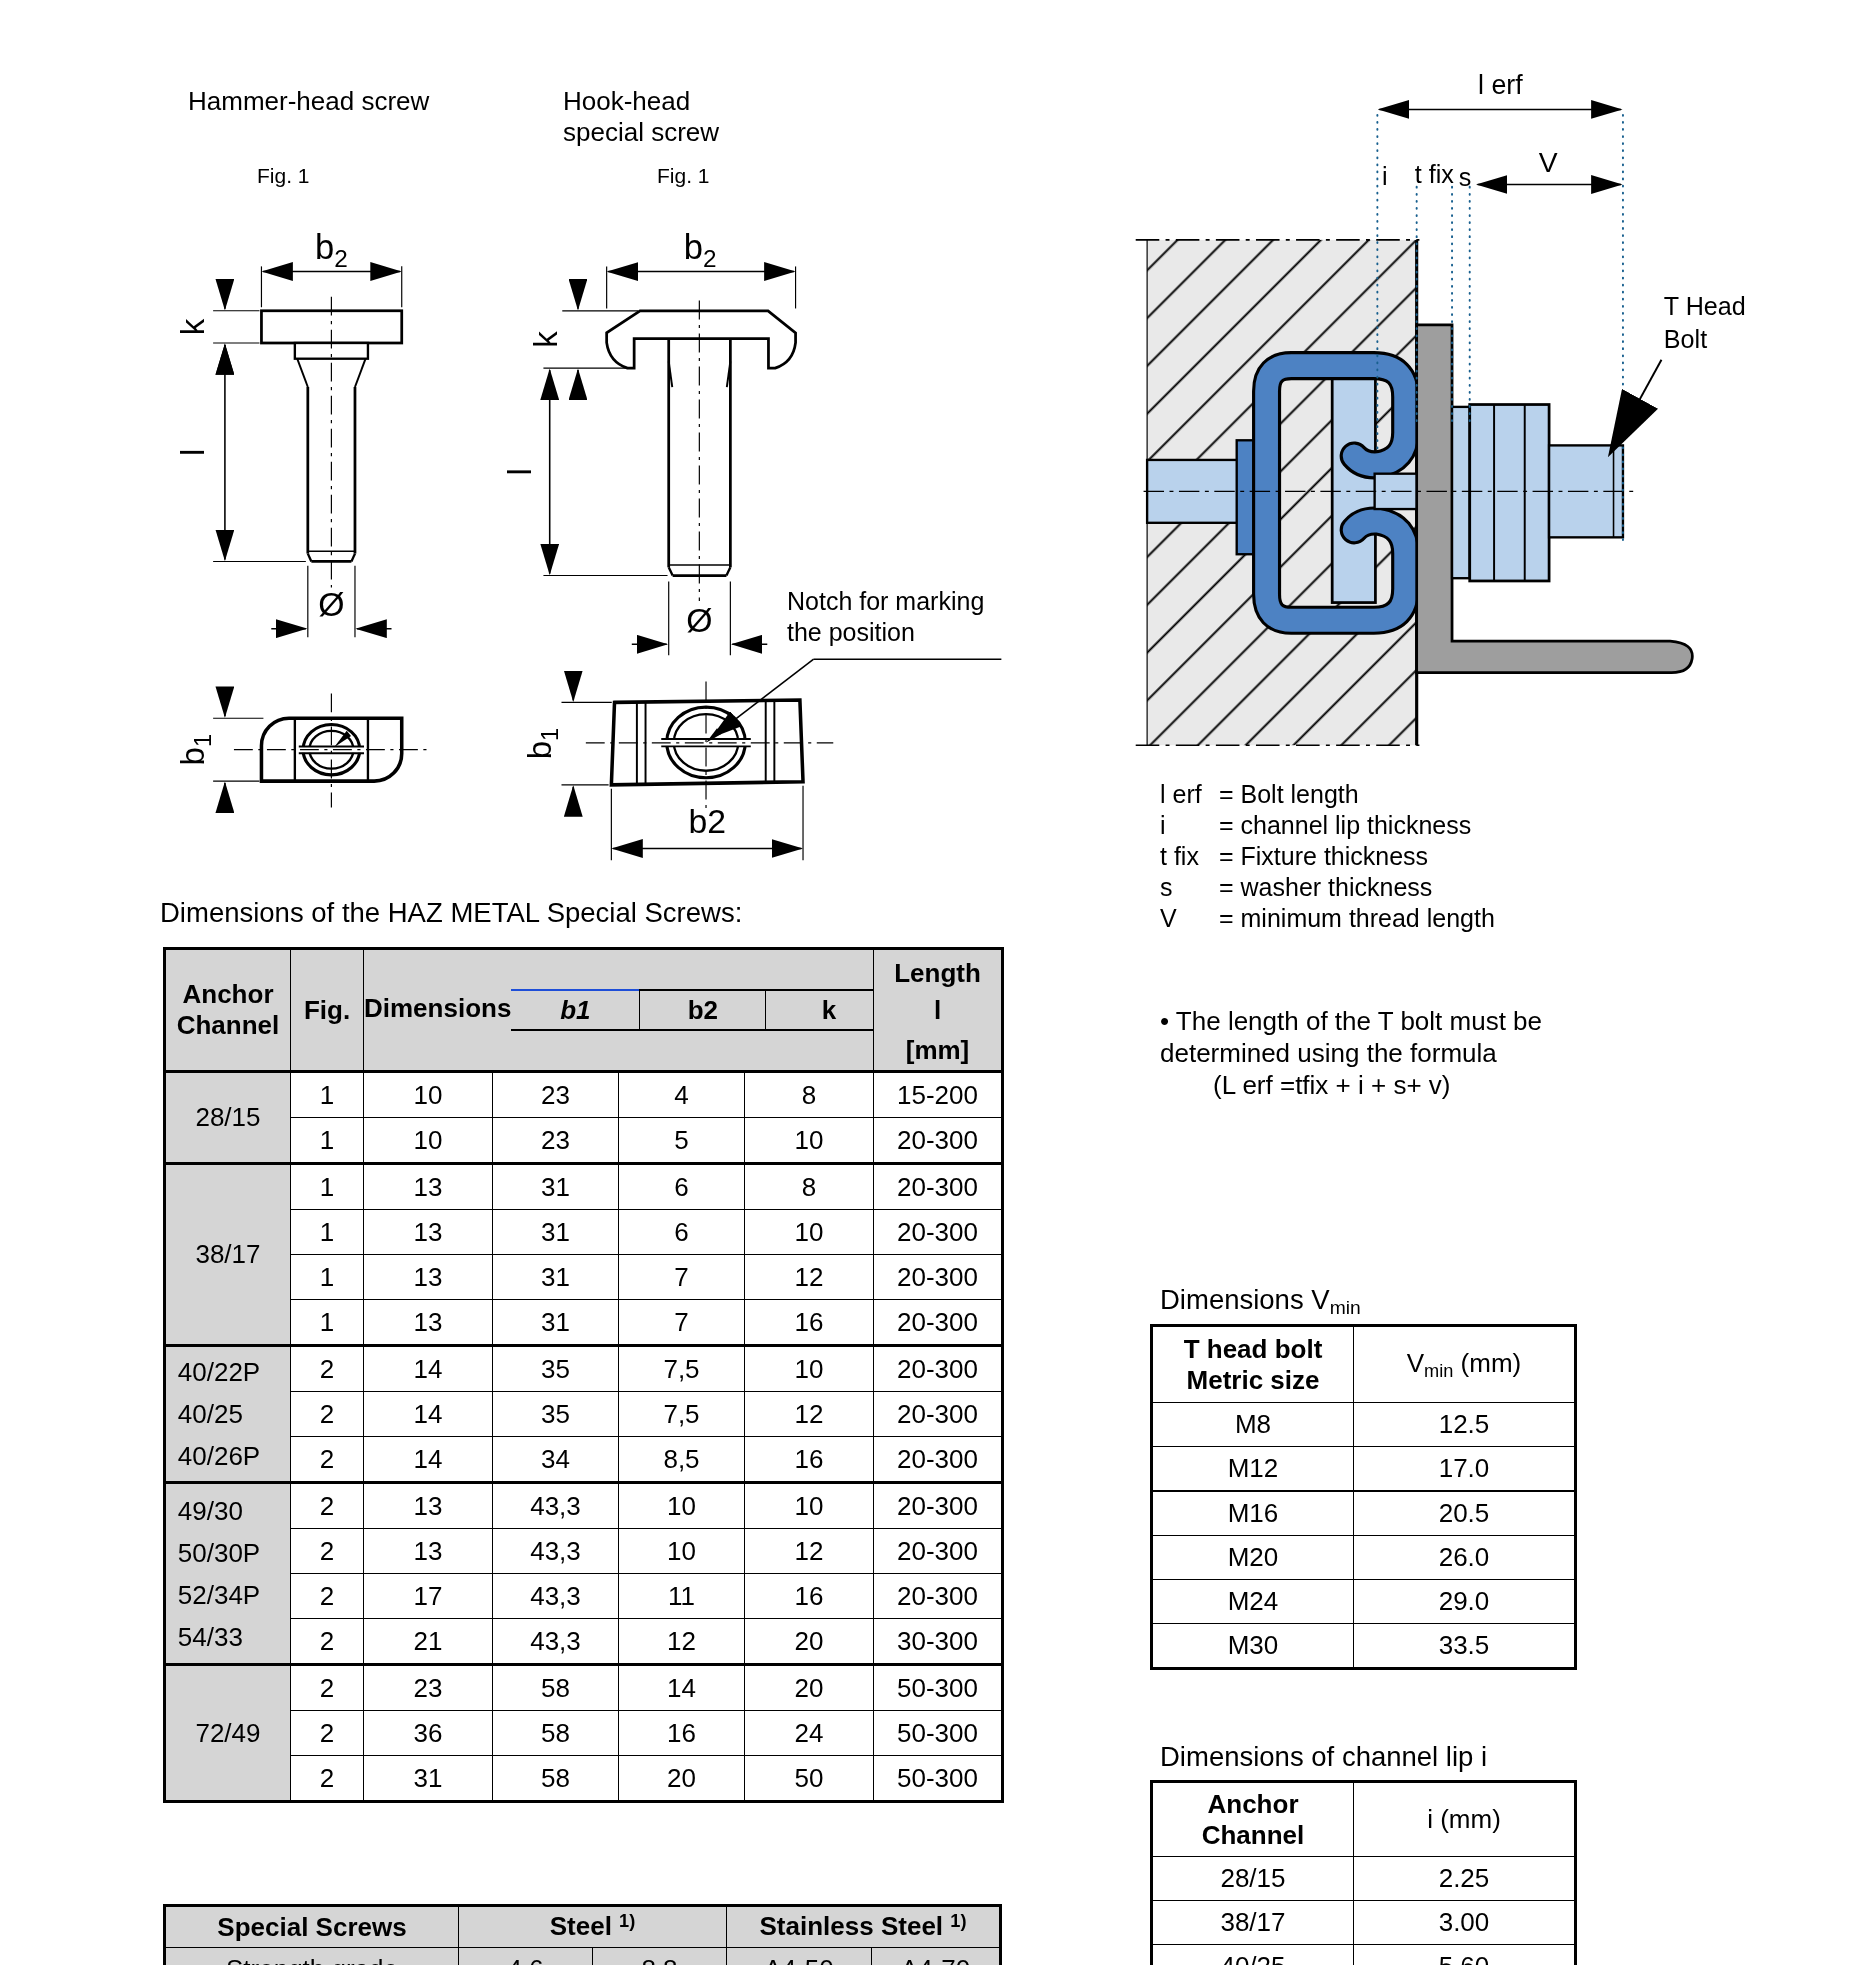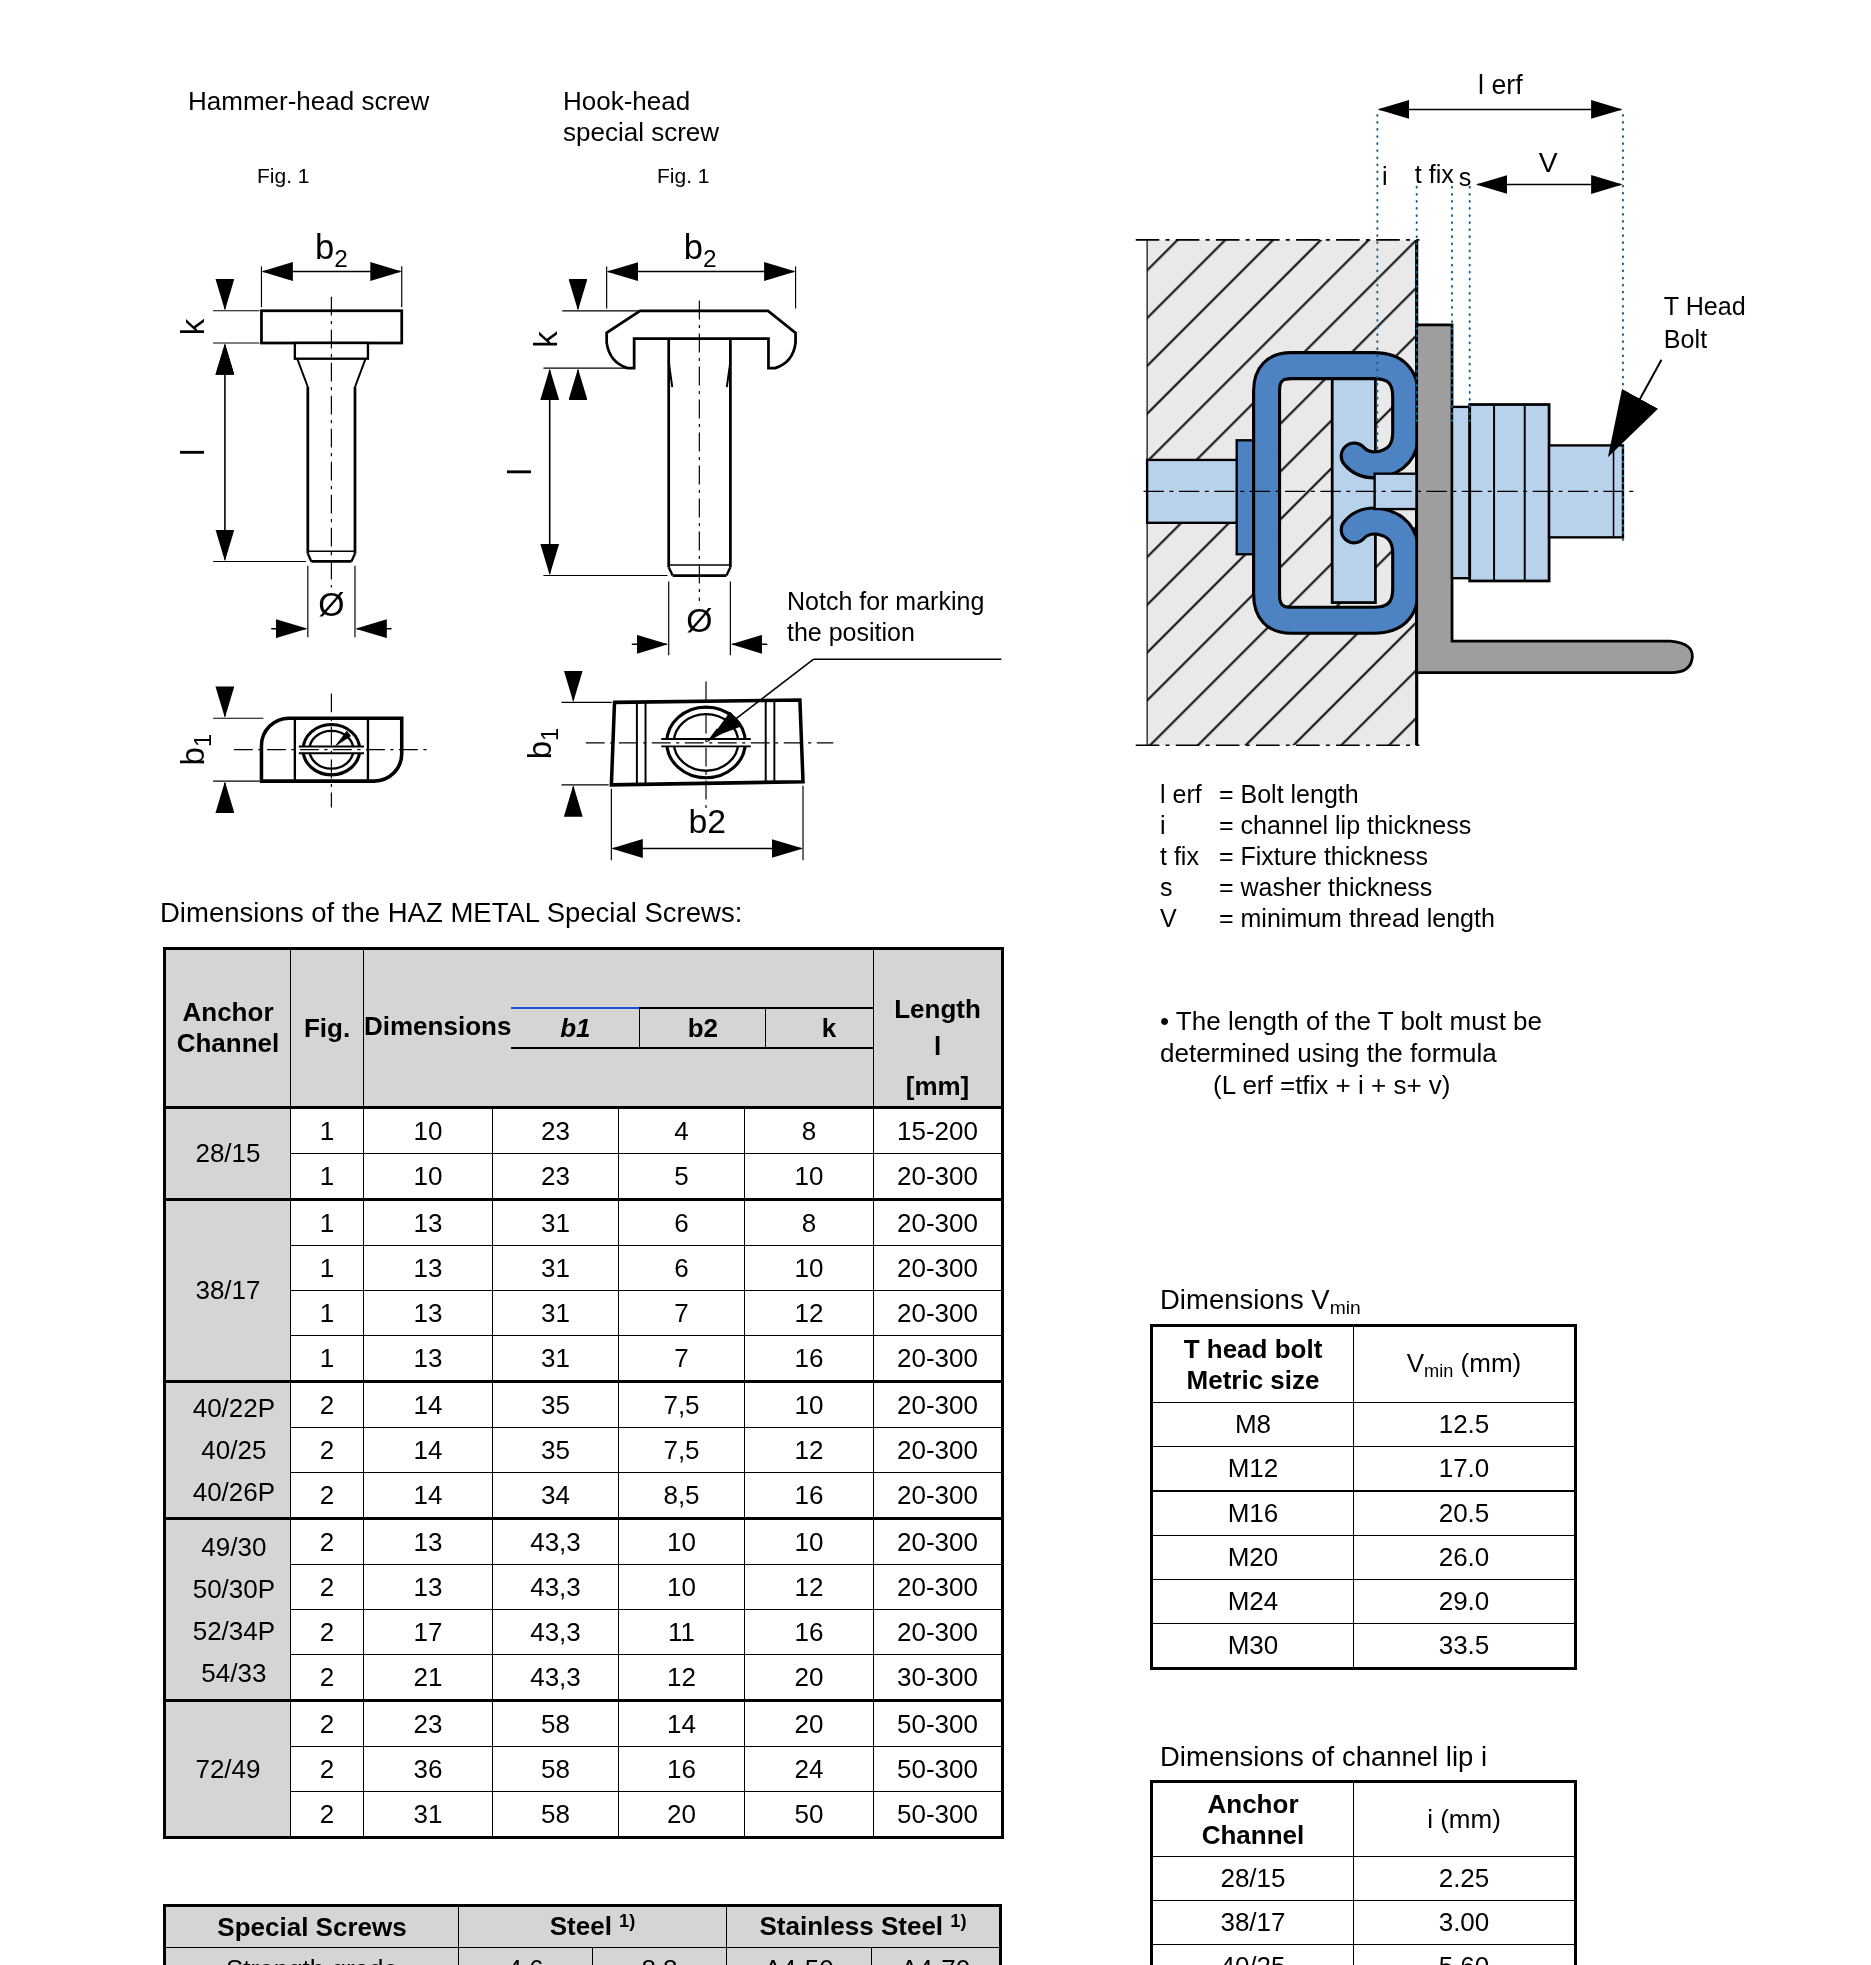--- a/index.html
+++ b/index.html
@@ -16,33 +16,33 @@
 
   
   table{border-collapse:collapse;table-layout:fixed;}
   table.tb{border:3.9px solid #000;}
   table.tb td,table.tb th{border:1.6px solid #000;font-size:26px;text-align:center;vertical-align:middle;
                           padding:0;overflow:hidden;}
   
   table.main thead th{background:#d5d5d5;border-bottom:3.5px solid #000;font-weight:bold;}
   table.main td{height:44px;background:#fff;}
   table.main td.ch{background:#d5d5d5;}
-  table.main td.ch.multi{text-align:center;padding-left:11.8px;white-space:pre-line;line-height:42px;}
+  table.main td.ch.multi{text-align:left;padding-left:11.8px;white-space:pre-line;line-height:42px;}
   table.main tr.gsep td{border-top:3.5px solid #000;}
   .hdrcol{display:flex;flex-direction:row;align-items:stretch;}
   .dims-top{height:39px;display:flex;align-items:center;justify-content:center;}
   .dims-mid{height:42px;display:flex;}
   .dcell{display:flex;align-items:center;justify-content:center;box-sizing:border-box;}
   .dcell.b1{width:128px;border-top:2px solid #1d4ed8;border-bottom:2px solid #000;font-style:italic;}
   .dcell.b2{width:126px;border-top:2px solid #000;border-bottom:2px solid #000;border-left:1.6px solid #000;}
   .dcell.bk{width:126px;border-top:2px solid #000;border-bottom:2px solid #000;border-left:1.6px solid #000;}
   .dcell.bd{width:128px;border-left:1.6px solid #000;}
   .dims-bot{height:39px;display:flex;align-items:center;justify-content:center;}
   .lencol{display:flex;flex-direction:column;align-items:center;}
-  .lencol .l1{height:39px;display:flex;align-items:flex-end;margin-top:36px;}
+  .lencol .l1{height:39px;display:flex;align-items:flex-end;}
   .lencol .l2{height:42px;display:flex;align-items:center;}
   .lencol .l3{height:39px;display:flex;align-items:center;}
   
   table.mat th{background:#d5d5d5;font-weight:bold;}
   table.mat tr.gray td{background:#d5d5d5;}
   table.mat td{background:#fff;}
   
   table.sm th{font-weight:bold;background:#fff;}
   table.sm td{height:43px;background:#fff;}
   table.sm tr.msep td{border-top:2.8px solid #000;}

